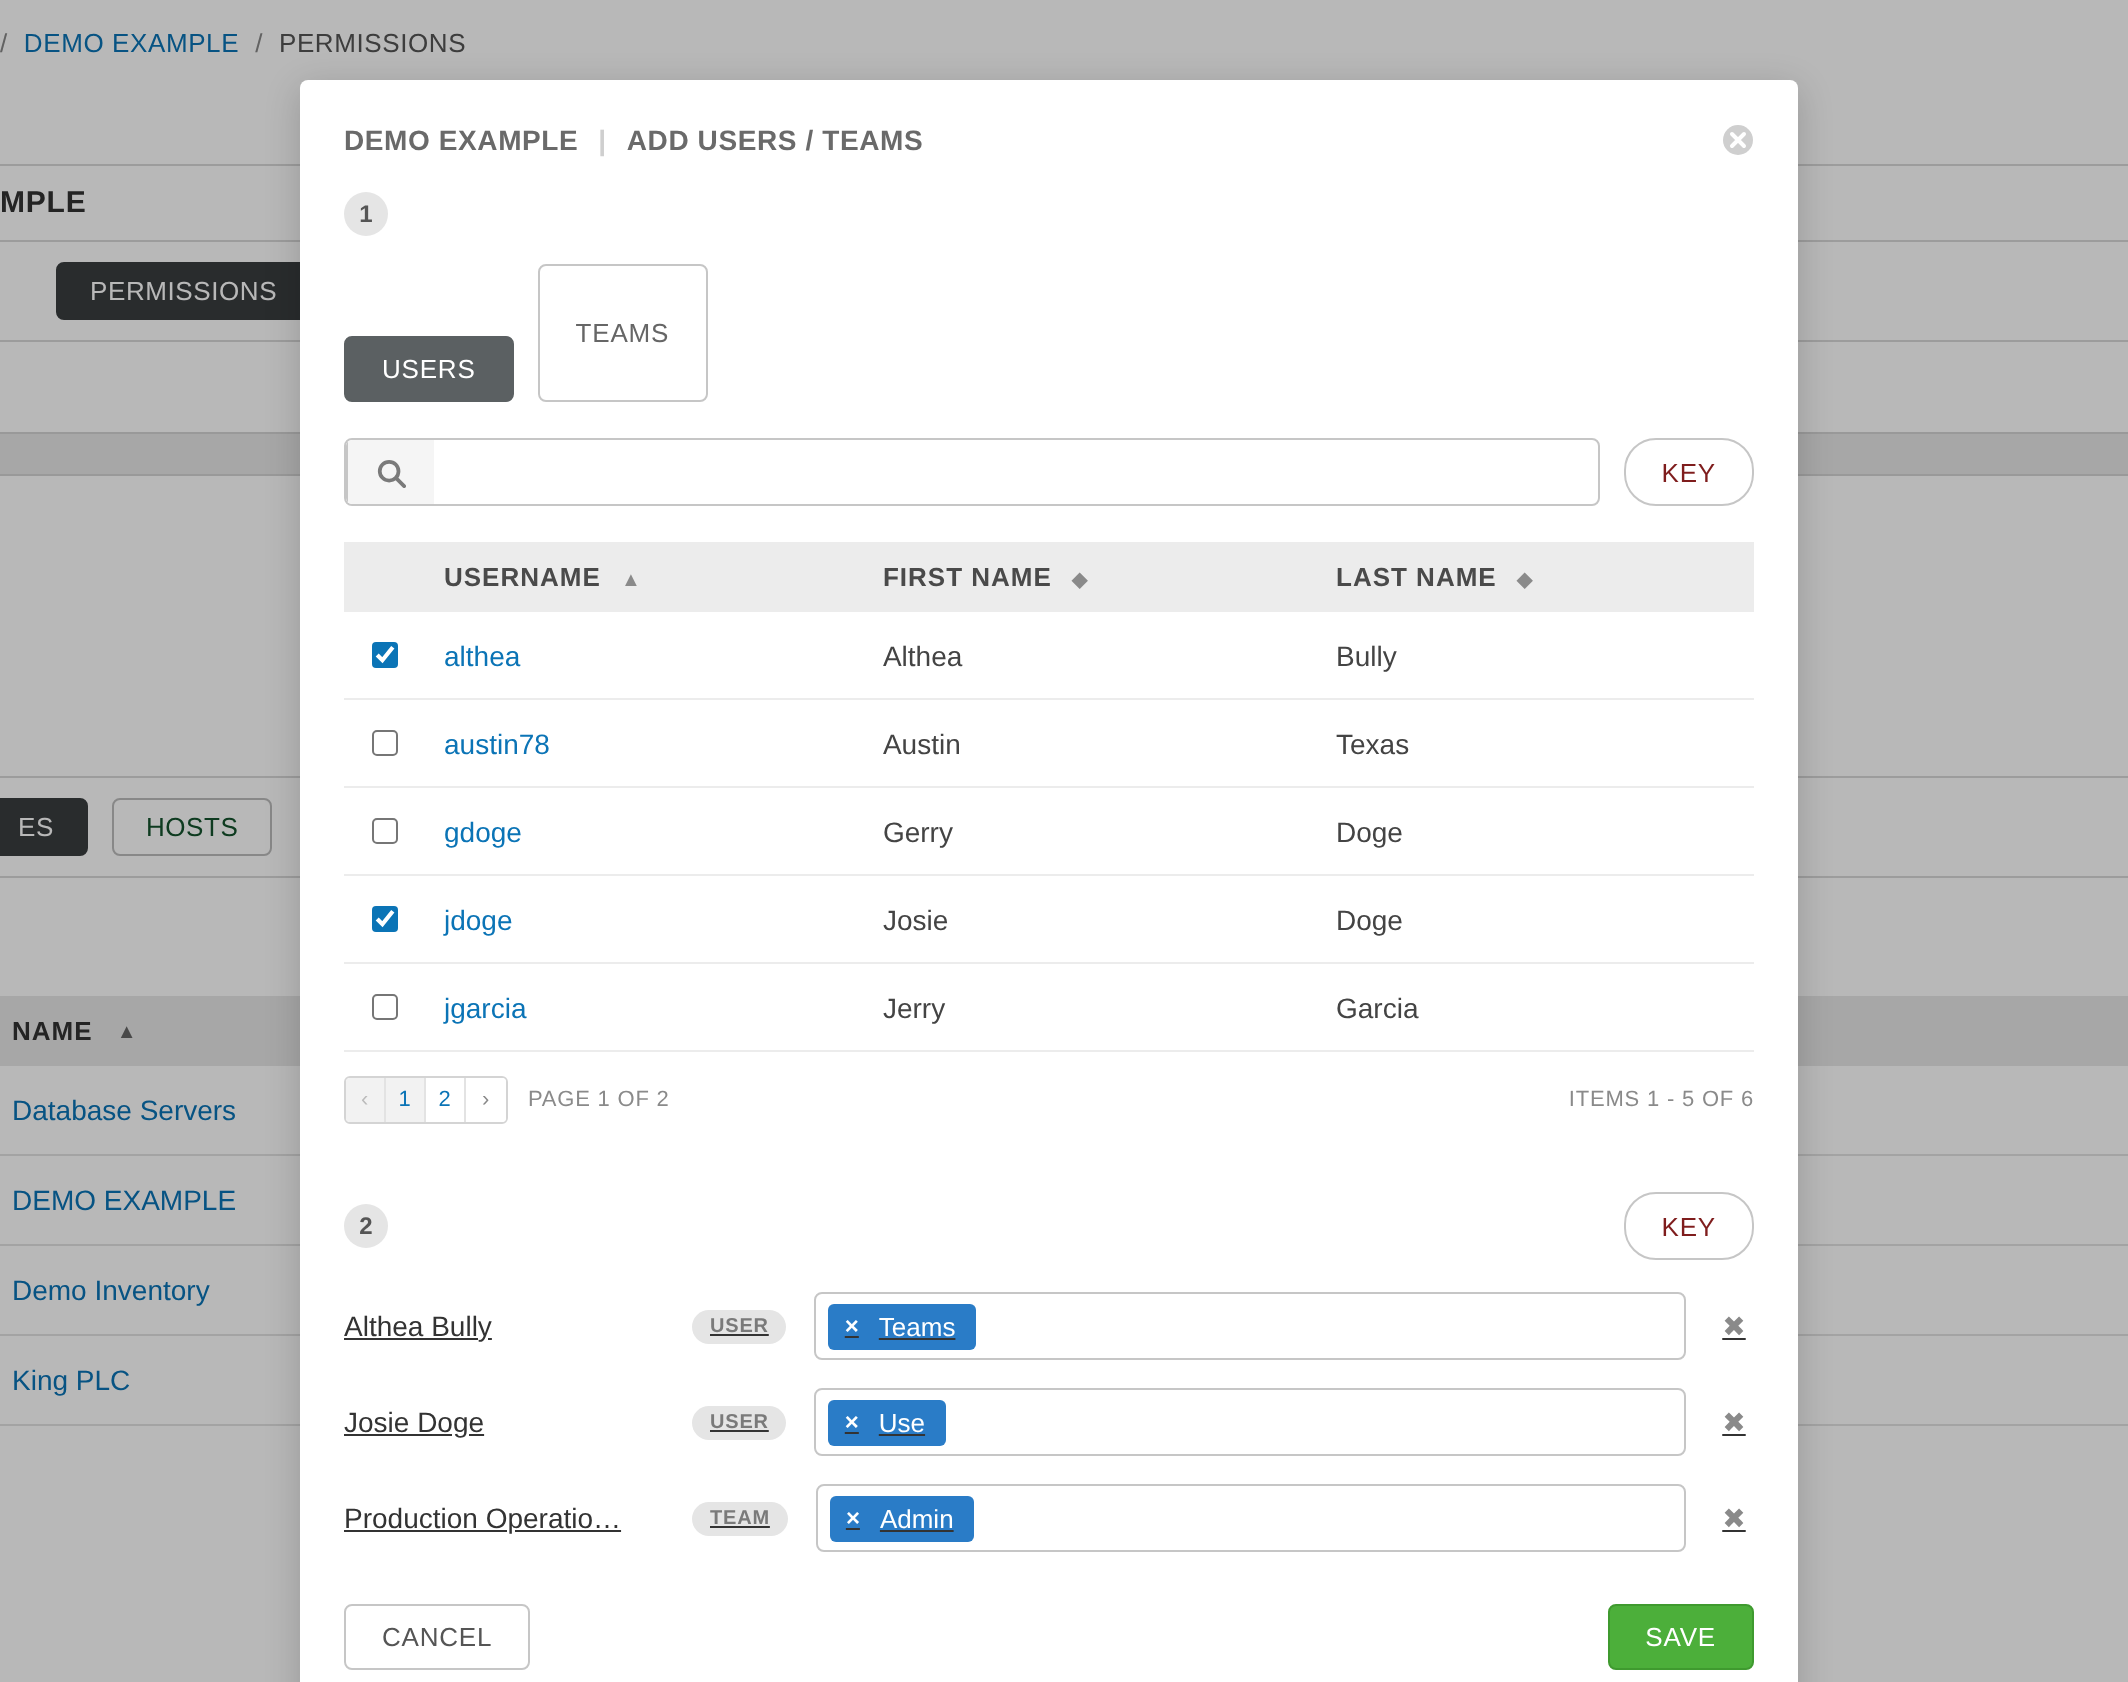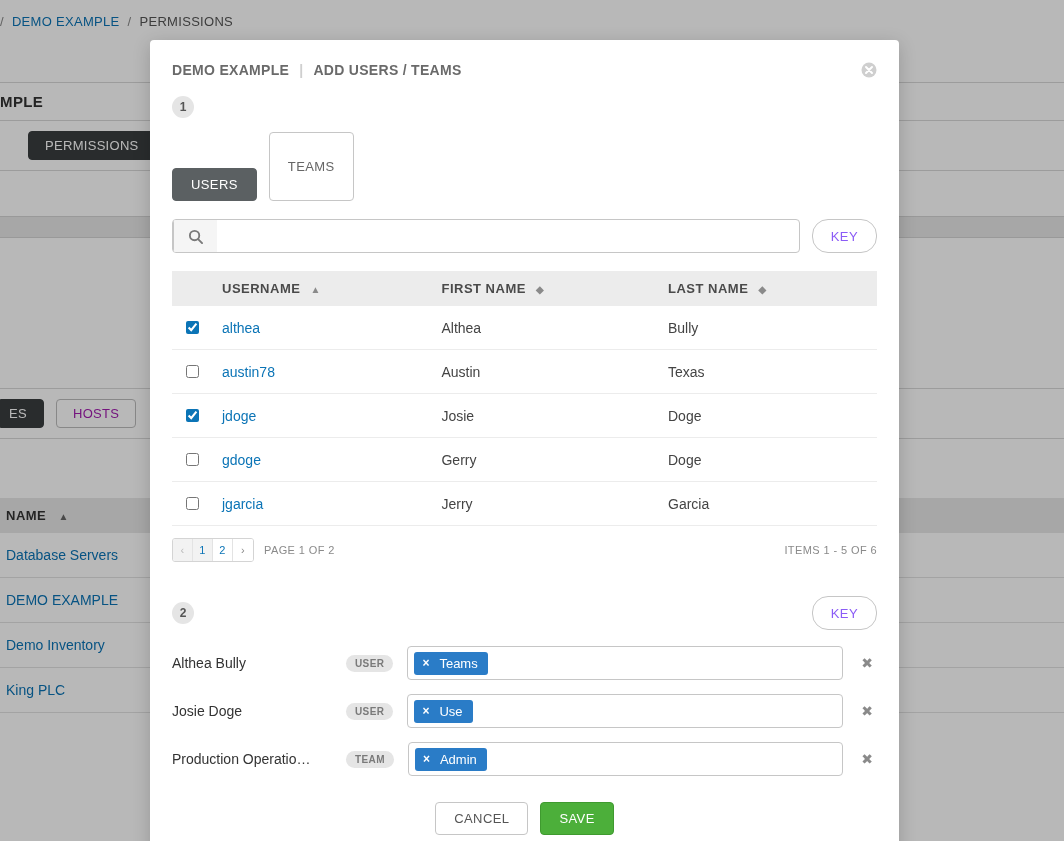--- a/index.html
+++ b/index.html
@@ -5,21 +5,21 @@
   * { box-sizing: border-box; }
   html, body { margin:0; padding:0; font-family: -apple-system, "Helvetica Neue", Arial, sans-serif; font-size:14px; color:#333; background:#fff; }
   .page { width:1064px; height:841px; position:relative; overflow:hidden; }
   .backdrop { position:absolute; inset:0; background:#fff; filter: none; }
   .overlay-dim { position:absolute; inset:0; background:rgba(0,0,0,0.28); }
   .breadcrumb { display:flex; align-items:center; gap:8px; padding:0 0 0 0; height:42px; color:#0b74b6; font-size:13px; letter-spacing:0.3px; }
   .breadcrumb .sep { color:#888; }
   .breadcrumb .current { color:#555; }
   .bg-title { font-weight:700; font-size:15px; letter-spacing:0.4px; padding:10px 0 10px 0; border-top:1px solid #d9d9d9; border-bottom:1px solid #d9d9d9; }
   .pill-row { padding:10px 0; display:flex; gap:12px; }
-  .pill { border:1px solid #bdbdbd; background:#fff; color:#a21caf; padding:6px 16px; border-radius:4px; font-size:13px; letter-spacing:0.3px; }
+  .pill { border:1px solid #bdbdbd; background:#fff; color:#14532d; padding:6px 16px; border-radius:4px; font-size:13px; letter-spacing:0.3px; }
   .pill.dark { background:#393d3f; color:#fff; border-color:#393d3f; }
   .bg-band { height:22px; background:#e8e8e8; border-top:1px solid #d4d4d4; border-bottom:1px solid #d4d4d4; }
   .bg-table-header { background:#e8e8e8; padding:10px 6px; font-weight:600; font-size:13px; letter-spacing:0.5px; color:#333; }
   .bg-row { padding:14px 6px; border-bottom:1px solid #e2e2e2; color:#0b74b6; font-size:14px; }
   .caret-up { display:inline-block; margin-left:8px; font-size:10px; vertical-align:middle; color:#666; }
 
   
   .modal { position:absolute; top:40px; left:150px; right:165px; background:#fff; border-radius:4px; box-shadow:0 4px 18px rgba(0,0,0,0.18); padding:22px 22px 26px 22px; }
   .modal-header { display:flex; align-items:center; justify-content:space-between; }
   .modal-title-wrap { display:flex; align-items:center; gap:10px; font-weight:700; color:#6a6a6a; letter-spacing:0.3px; font-size:14px; }
@@ -30,49 +30,49 @@
   .step-left { display:flex; align-items:center; gap:12px; }
   .step-num { width:22px; height:22px; border-radius:11px; background:#e5e5e5; color:#555; font-weight:700; font-size:12px; display:flex; align-items:center; justify-content:center; }
   .tab-row { margin-top:14px; display:flex; gap:12px; }
   .tab-btn { border:1px solid #c6c6c6; background:#fff; color:#666; padding:8px 18px; border-radius:4px; font-size:13px; letter-spacing:0.4px; cursor:pointer; }
   .tab-btn.active { background:#5b6062; color:#fff; border-color:#5b6062;margin-top:36px; }
   .search-row { margin-top:18px; display:flex; gap:12px; align-items:stretch; }
   .search-group { display:flex; flex:1; border:1px solid #c6c6c6; border-radius:4px; overflow:hidden; }
   .search-input { flex:1; border:none; padding:8px 12px; font-size:14px; outline:none; color:#555; }
   .search-input::placeholder { color:#9a9a9a; letter-spacing:0.6px; }
   .search-btn { width:44px; border:none; border-left:1px solid #c6c6c6; background:#f5f5f5; color:#777; cursor:pointer; display:flex; align-items:center; justify-content:center; }
-  .key-btn { border:1px solid #c6c6c6; background:#fff; color:#8b5cf6; padding:0 18px; border-radius:16px; font-size:13px; letter-spacing:0.4px; cursor:pointer; height:34px; }
+  .key-btn { border:1px solid #c6c6c6; background:#fff; color:#7f1d1d; padding:0 18px; border-radius:16px; font-size:13px; letter-spacing:0.4px; cursor:pointer; height:34px; }
 
   table.users { width:100%; border-collapse:collapse; margin-top:18px; }
   table.users thead tr { background:#ececec; }
   table.users th { text-align:left; font-weight:600; font-size:13px; letter-spacing:0.5px; color:#4a4a4a; padding:10px 10px; }
   table.users th .sort { color:#8a8a8a; font-size:10px; margin-left:6px; }
   table.users td { padding:12px 10px; border-bottom:1px solid #ececec; font-size:14px; color:#444; }
   table.users td.username { color:#0b74b6; }
   table.users td.cbcell { width:40px; }
   .cb { width:13px; height:13px; accent-color:#0b74b6; }
 
   .pager-row { display:flex; justify-content:space-between; align-items:center; margin-top:12px; font-size:11px; color:#8a8a8a; letter-spacing:0.4px; }
   .pager { display:flex; align-items:center; gap:10px; }
   .pbtn-group { display:flex; border:1px solid #d4d4d4; border-radius:3px; overflow:hidden; }
   .pbtn { width:20px; height:22px; display:flex; align-items:center; justify-content:center; font-size:11px; color:#888; background:#fff; border-right:1px solid #e3e3e3; cursor:pointer; }
   .pbtn:last-child { border-right:none; }
   .pbtn.disabled { background:#f2f2f2; color:#bbb; }
   .pbtn.num { color:#0b74b6; font-weight:400; }
 
-  .assign-list { margin-top:16px; display:flex; flex-direction:column; gap:14px; }
+  .assign-list { margin-top:16px; display:flex; flex-direction:column; gap:14px;text-decoration:underline; }
   .assign-row { display:flex; align-items:center; gap:14px; }
   .assign-name { width:160px; font-size:14px; color:#333; white-space:nowrap; overflow:hidden; text-overflow:ellipsis; }
   .badge { font-size:10px; font-weight:600; letter-spacing:0.4px; color:#7a7a7a; background:#e5e5e5; padding:3px 9px; border-radius:9px; }
   .role-input { flex:1; border:1px solid #c6c6c6; border-radius:4px; min-height:34px; padding:4px 6px; display:flex; align-items:center; gap:6px; }
   .tag { display:inline-flex; align-items:center; gap:10px; background:#2a7cc7; color:#fff; border-radius:3px; padding:4px 10px 4px 8px; font-size:13px; }
   .tag .tx { cursor:pointer; font-size:12px; font-weight:bold; }
   .row-remove { color:#8a8a8a; cursor:pointer; width:20px; text-align:center; }
 
-  .footer-row { margin-top:26px; display:flex; justify-content:center; gap:12px; }
+  .footer-row { margin-top:26px; display:flex; justify-content:space-between; gap:12px; }
   .btn { padding:8px 18px; border-radius:4px; font-size:13px; cursor:pointer; letter-spacing:0.4px; }
   .btn-cancel { background:#fff; border:1px solid #c6c6c6; color:#555; }
   .btn-save { background:#4caf3a; border:1px solid #3f9a2f; color:#fff; }
 
   svg { display:block; }
 </style>
 </head>
 <body>
 
 <div class="page">
@@ -182,29 +182,29 @@
             <td>Althea</td>
             <td>Bully</td>
           </tr>
           <tr>
             <td class="cbcell"><input type="checkbox" class="cb" style=""></td>
             <td class="username"><span>austin78</span></td>
             <td>Austin</td>
             <td>Texas</td>
           </tr>
           <tr>
+            <td class="cbcell"><input type="checkbox" class="cb" style=""></td>
+            <td class="username"><span>gdoge</span></td>
+            <td>Gerry</td>
+            <td>Doge</td>
+          </tr>
+          <tr>
             <td class="cbcell"><input type="checkbox" class="cb" checked="" style=""></td>
             <td class="username"><span>jdoge</span></td>
             <td>Josie</td>
-            <td>Doge</td>
-          </tr>
-          <tr>
-            <td class="cbcell"><input type="checkbox" class="cb" style=""></td>
-            <td class="username"><span>gdoge</span></td>
-            <td>Gerry</td>
             <td>Doge</td>
           </tr>
           <tr>
             <td class="cbcell"><input type="checkbox" class="cb" style=""></td>
             <td class="username"><span>jgarcia</span></td>
             <td>Jerry</td>
             <td>Garcia</td>
           </tr>
         </tbody>
     </table>

